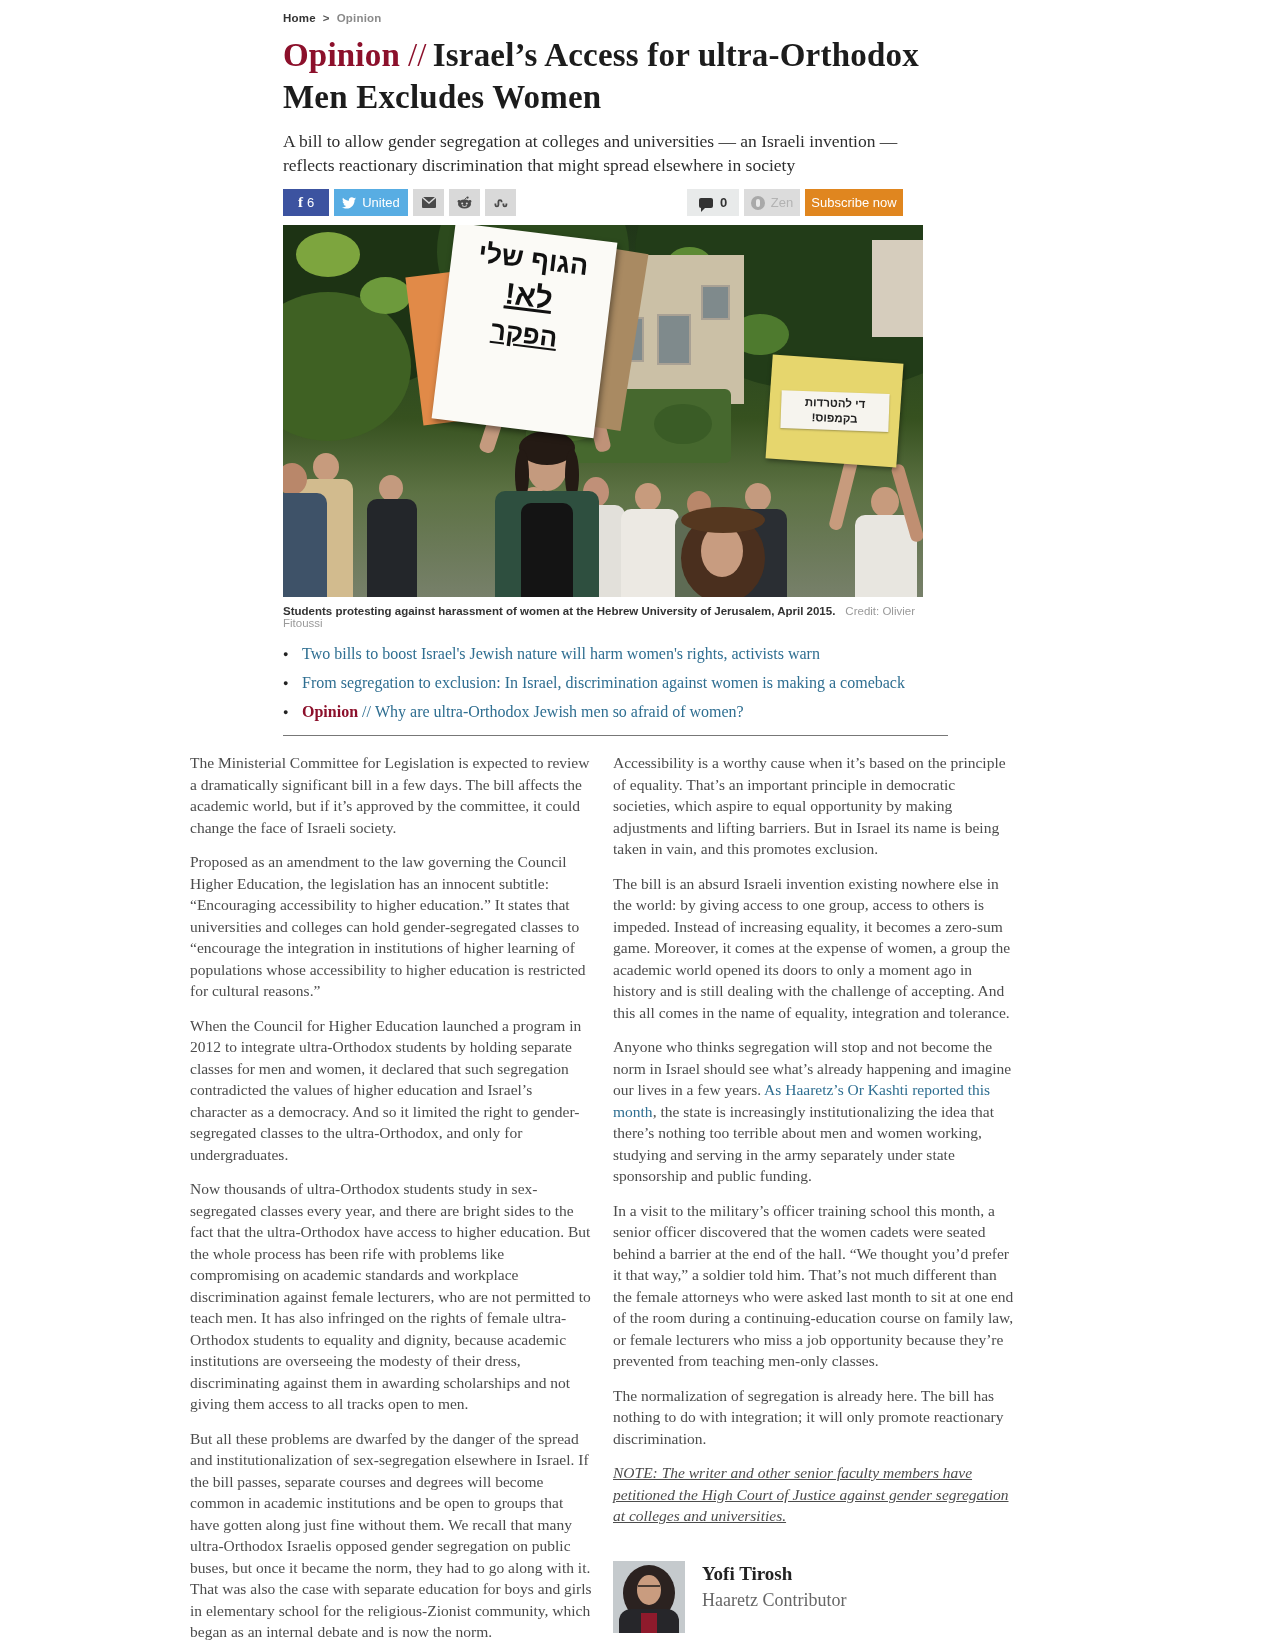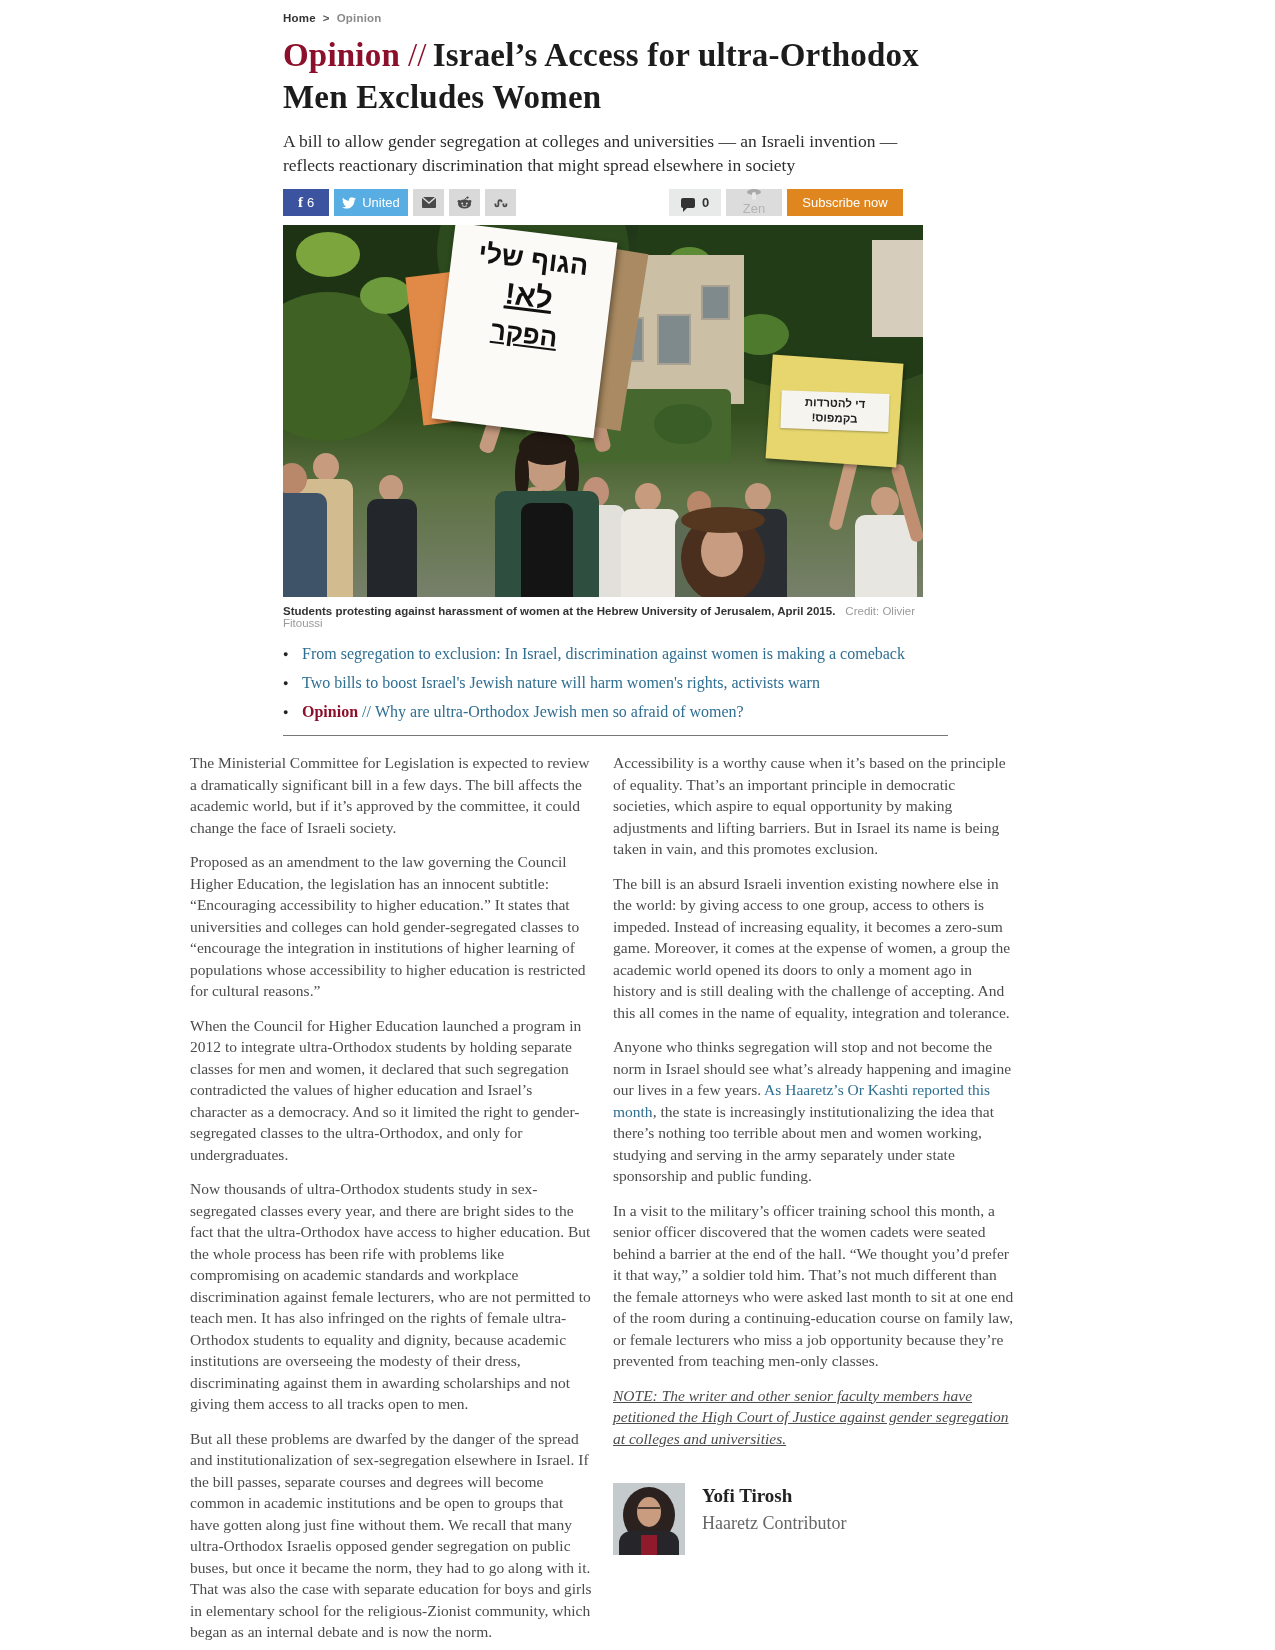--- a/index.html
+++ b/index.html
@@ -34,25 +34,25 @@
           font-size:13px; cursor:pointer; }
   .sbtn.fb { width:46px; background:#3c53a0; color:#fff; gap:4px; }
   .sbtn.fb .f-glyph { font-family:"Liberation Serif", serif; font-weight:bold; font-size:15px; }
   .sbtn.tw { width:74px; background:#58ade3; color:#fff; gap:6px; }
   .sbtn.gray { width:31px; background:#d9d9d9; color:#4a4a4a; }
   .sbtn.gray svg { display:block; }
   .sbtn.comments { width:52px; background:#e8eaea; color:#333; gap:7px; font-weight:bold; }
   .bubble { width:14px; height:10px; background:#333; border-radius:2px; position:relative; }
   .bubble::after { content:""; position:absolute; left:2px; bottom:-4px;
      border:4px solid transparent; border-top-color:#333; border-left-color:#333; border-width:3px 3px 3px 3px;}
-  .sbtn.zen { width:56px; background:#dcdcdc; color:#b3b3b3; gap:6px;flex-direction:column; }
+  .sbtn.zen { width:56px; background:#dcdcdc; color:#b3b3b3; gap:6px; }
   .zen-circle { width:14px; height:14px; border-radius:50%; background:#a9a9a9; position:relative; }
   .zen-circle::after { content:""; position:absolute; left:5px; top:3px; width:4px; height:8px;
      border-radius:2px; background:#e8e8e8; }
-  .sbtn.subscribe { width:116px; background:#e0861f; color:#fff; font-size:13px; }
+  .sbtn.subscribe { width:98px; background:#e0861f; color:#fff; font-size:13px; }
 
   
   .figure { margin-left:283px; width:640px; margin-top:9px; }
   .scene { position:relative; width:640px; height:372px; overflow:hidden;
            background:linear-gradient(180deg,#203618 0%,#2a4520 28%,#36511f 52%,#5d7244 72%,#77806a 100%); }
   .blob { position:absolute; border-radius:50%; }
   .building { position:absolute; background:#cbc0a6; }
   .window { position:absolute; background:#7f8a8c; border:2px solid #a9a194; }
   .hedge { position:absolute; background:#46682e; border-radius:6px; }
   .person { position:absolute; }
@@ -270,22 +270,22 @@
         <div>בקמפוס!</div>
       </div>
     </div>
   </div>
   <div class="caption-row">
     <span class="cap">Students protesting against harassment of women at the Hebrew University of Jerusalem, April 2015.</span><span class="credit">Credit: Olivier Fitoussi</span>
   </div>
 </div>
 
 <div class="related">
+  <div class="item"><span>Two bills to boost Israel's Jewish nature will harm women's rights, activists warn</span></div>
   <div class="item"><span>From segregation to exclusion: In Israel, discrimination against women is making a comeback</span></div>
-  <div class="item"><span>Two bills to boost Israel's Jewish nature will harm women's rights, activists warn</span></div>
   <div class="item">
     <span class="kicker">Opinion</span><span class="ksep">//</span><span>Why are ultra-Orthodox Jewish men so afraid of women?</span>
   </div>
 </div>
 
 <div class="divider"></div>
 
 <div class="body-cols">
   <div class="col">
     <p>The Ministerial Committee for Legislation is expected to review a dramatically significant bill in a few days. The bill affects the academic world, but if it’s approved by the committee, it could change the face of Israeli society.</p>
@@ -294,20 +294,21 @@
     <p>Now thousands of ultra-Orthodox students study in sex-segregated classes every year, and there are bright sides to the fact that the ultra-Orthodox have access to higher education. But the whole process has been rife with problems like compromising on academic standards and workplace discrimination against female lecturers, who are not permitted to teach men. It has also infringed on the rights of female ultra-Orthodox students to equality and dignity, because academic institutions are overseeing the modesty of their dress, discriminating against them in awarding scholarships and not giving them access to all tracks open to men.</p>
     <p>But all these problems are dwarfed by the danger of the spread and institutionalization of sex-segregation elsewhere in Israel. If the bill passes, separate courses and degrees will become common in academic institutions and be open to groups that have gotten along just fine without them. We recall that many ultra-Orthodox Israelis opposed gender segregation on public buses, but once it became the norm, they had to go along with it. That was also the case with separate education for boys and girls in elementary school for the religious-Zionist community, which began as an internal debate and is now the norm.</p>
   </div>
   <div class="col">
     <p>Accessibility is a worthy cause when it’s based on the principle of equality. That’s an important principle in democratic societies, which aspire to equal opportunity by making adjustments and lifting barriers. But in Israel its name is being taken in vain, and this promotes exclusion.</p>
     <p>The bill is an absurd Israeli invention existing nowhere else in the world: by giving access to one group, access to others is impeded. Instead of increasing equality, it becomes a zero-sum game. Moreover, it comes at the expense of women, a group the academic world opened its doors to only a moment ago in history and is still dealing with the challenge of accepting. And this all comes in the name of equality, integration and tolerance.</p>
     <p>
       <span>Anyone who thinks segregation will stop and not become the norm in Israel should see what’s already happening and imagine our lives in a few years. </span><span class="inline-link">As Haaretz’s Or Kashti reported this month</span><span>, the state is increasingly institutionalizing the idea that there’s nothing too terrible about men and women working, studying and serving in the army separately under state sponsorship and public funding.</span>
     </p>
     <p>In a visit to the military’s officer training school this month, a senior officer discovered that the women cadets were seated behind a barrier at the end of the hall. “We thought you’d prefer it that way,” a soldier told him. That’s not much different than the female attorneys who were asked last month to sit at one end of the room during a continuing-education course on family law, or female lecturers who miss a job opportunity because they’re prevented from teaching men-only classes.</p>
+    <p>The normalization of segregation is already here. The bill has nothing to do with integration; it will only promote reactionary discrimination.</p>
     <p class="note">NOTE: The writer and other senior faculty members have petitioned the High Court of Justice against gender segregation at colleges and universities.</p>
 
     <div class="author-box">
       <div class="avatar">
         <div class="hair"></div>
           <div class="face"></div>
           <div class="glasses"></div>
           <div class="jacket"></div>
           <div class="top"></div>
       </div>

